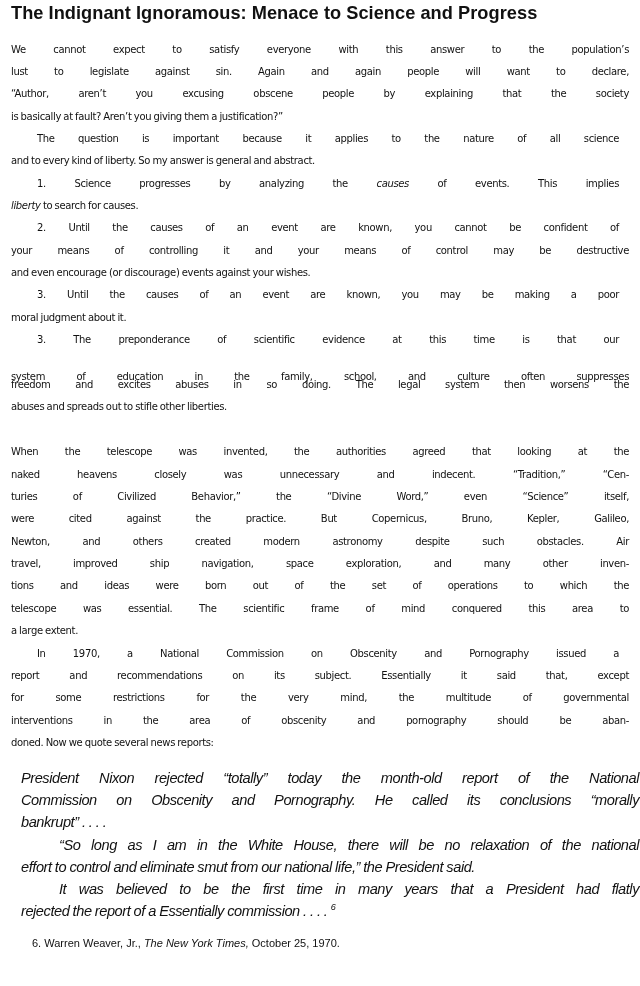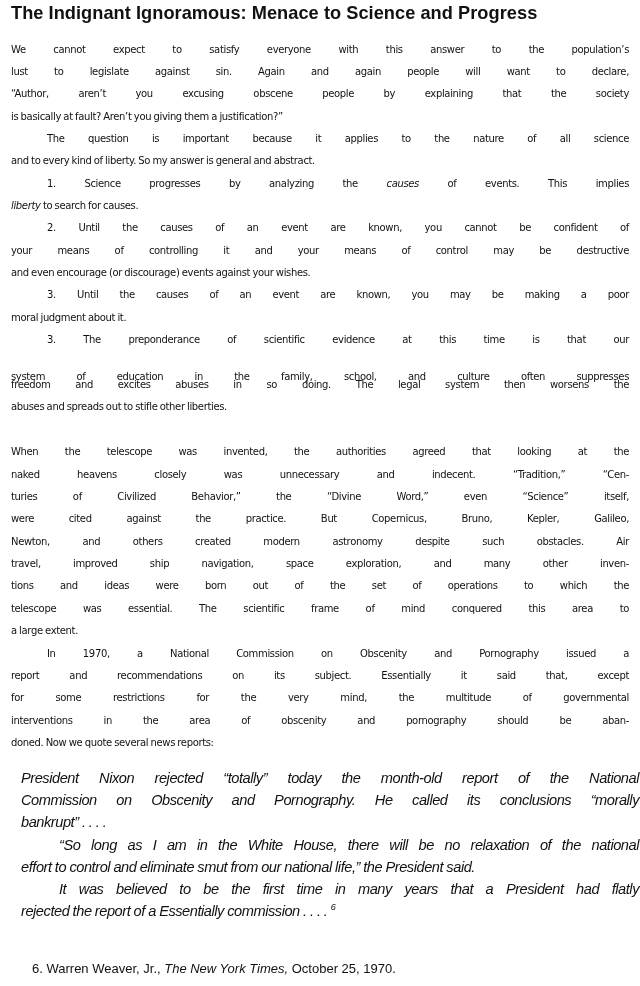--- a/index.html
+++ b/index.html
@@ -14,33 +14,33 @@
     font-size: 18.2px; letter-spacing: 0.05px; white-space: nowrap;
   }
   .line {
     position: absolute; left: 11px; width: 618px; height: 22px;
     font-family: "DejaVu Sans", sans-serif;
     font-size: 10px; line-height: 22px;
     text-align: justify; text-align-last: justify;
     white-space: nowrap; letter-spacing: -0.35px; word-spacing: -0.5px;
   }
   .line.last { text-align-last: left; }
-  .line.indent { left: 47px; width: 582px; }
+  .line.indent { left: 37px; width: 582px; }
   .q {
     position: absolute; left: 11px; width: 618px; height: 22px;
     font-family: Liberation Sans, sans-serif; font-style: italic;
     font-size: 14.6px; line-height: 22px;
     text-align: justify; text-align-last: justify;
     white-space: nowrap; letter-spacing: -0.45px; word-spacing: -0.3px; margin-left: 10px;
   }
   .q.last { text-align-last: left; }
   .q.indent { left: 49px; width: 580px; }
   .fn {
-    position: absolute; left: 32px; top: 961px;
-    font-family: "Liberation Sans", sans-serif; font-size: 13px;
+    position: absolute; left: 32px; top: 937px;
+    font-family: "Liberation Sans", sans-serif; font-size: 11px;
     white-space: nowrap;
   }
   .fn i { font-style: italic; }
   em { font-style: italic; }
   sup { font-size: 9px; vertical-align: super; line-height: 0; }
 </style>
 </head>
 <body>
 
 <div>

